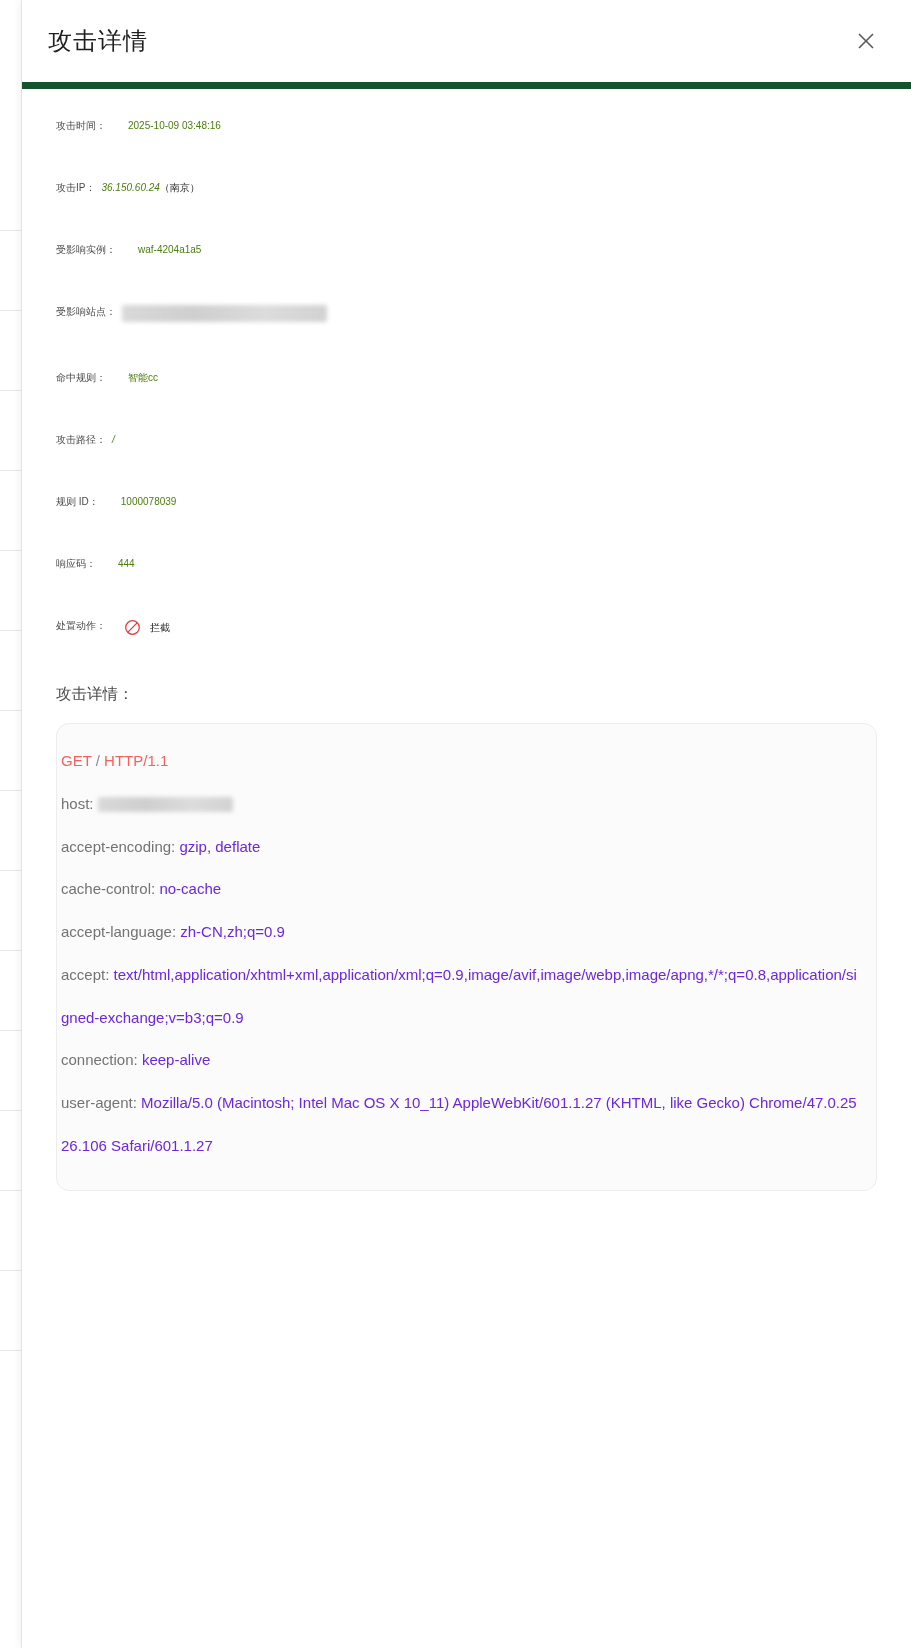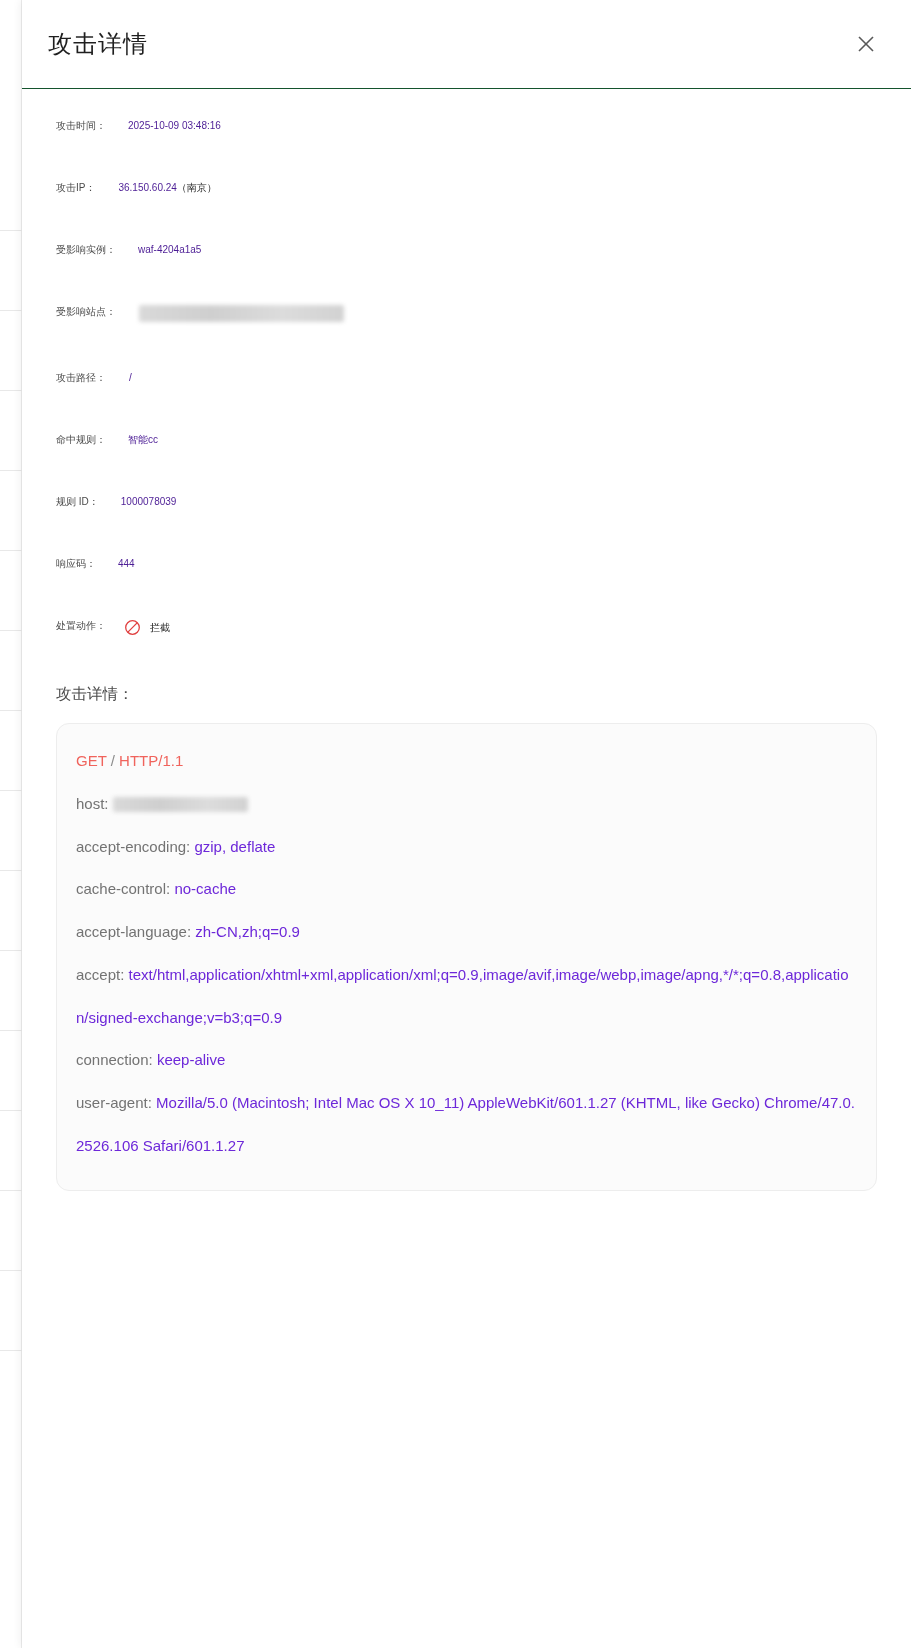--- a/index.html
+++ b/index.html
@@ -33,21 +33,21 @@
     position: absolute;
     left: 22px; top: 0;
     width: 889px;
     min-height: 1648px;
     background: #ffffff;
     box-shadow: -2px 0 8px rgba(0,0,0,0.06);
   }
   .drawer-header {
     position: relative;
     height: 89px;
-    border-bottom: 1px solid #14532d;
+    border-bottom: 7px solid #14532d;
     display: flex;
     align-items: center;
   }
   .drawer-title {
     margin-left: 26px;
     font-size: 24px;
     color: #1f1f1f;
     font-weight: 500;
     letter-spacing: 1px;
   }
@@ -73,26 +73,26 @@
     font-size: 10px;
     color: #262626;
     line-height: 1.4;
   }
   .row .lbl {
     color: #4a4a4a;
     white-space: nowrap;
     flex: 0 0 auto;
   }
   .row .val {
-    color: #4c1d95;
+    color: #4d7c0f;
     margin-left: 14px;
     word-break: break-all;
   }
   .row .val.indent-1 { margin-left: 22px; }
-  .row .val.indent-2 { margin-left: 23px; }
+  .row .val.indent-2 { margin-left: 6px; font-style: italic; }
   .redacted {
     display: inline-block;
     height: 17px;
     width: 205px;
     background: linear-gradient(90deg,#d9d9d9 0%,#cfcfcf 35%,#dcdcdc 70%,#d2d2d2 100%);
     filter: blur(2px);
     vertical-align: -3px;
     border-radius: 2px;
   }
   .redacted.sm { width: 135px; height: 15px; }
@@ -111,21 +111,21 @@
 
   .detail-label {
     font-size: 15.5px;
     color: #4a4a4a;
     margin-bottom: 18px;
   }
   .raw-box {
     border: 1px solid #ededed;
     background: #fbfbfb;
     border-radius: 13px;
-    padding: 16px 18px 22px 19px;
+    padding: 16px 18px 22px 4px;
     font-size: 15px;
     color: #2b2b2b;
     line-height: 2.85;
   }
   .raw-line { word-break: break-all; }
   .k-method { color: #f0635c; }
   .k-sep { color: #8c8c8c; }
   .k-proto { color: #f0635c; }
   .k-head { color: #737373; }
   .k-val { color: #6d28d9; }
@@ -184,27 +184,27 @@
         <span class="lbl">受影响实例：</span>
         <span class="val indent-1">waf-4204a1a5</span>
       </div>
 
       <div class="row">
         <span class="lbl">受影响站点：</span>
         <span class="val indent-2"><span class="redacted"></span></span>
       </div>
 
       <div class="row">
+        <span class="lbl">命中规则：</span>
+        <span class="val indent-1">智能cc</span>
+      </div>
+
+      <div class="row">
         <span class="lbl">攻击路径：</span>
         <span class="val indent-2">/</span>
-      </div>
-
-      <div class="row">
-        <span class="lbl">命中规则：</span>
-        <span class="val indent-1">智能cc</span>
       </div>
 
       <div class="row">
         <span class="lbl">规则 ID：</span>
         <span class="val indent-1">1000078039</span>
       </div>
 
 
 
       <div class="row">

